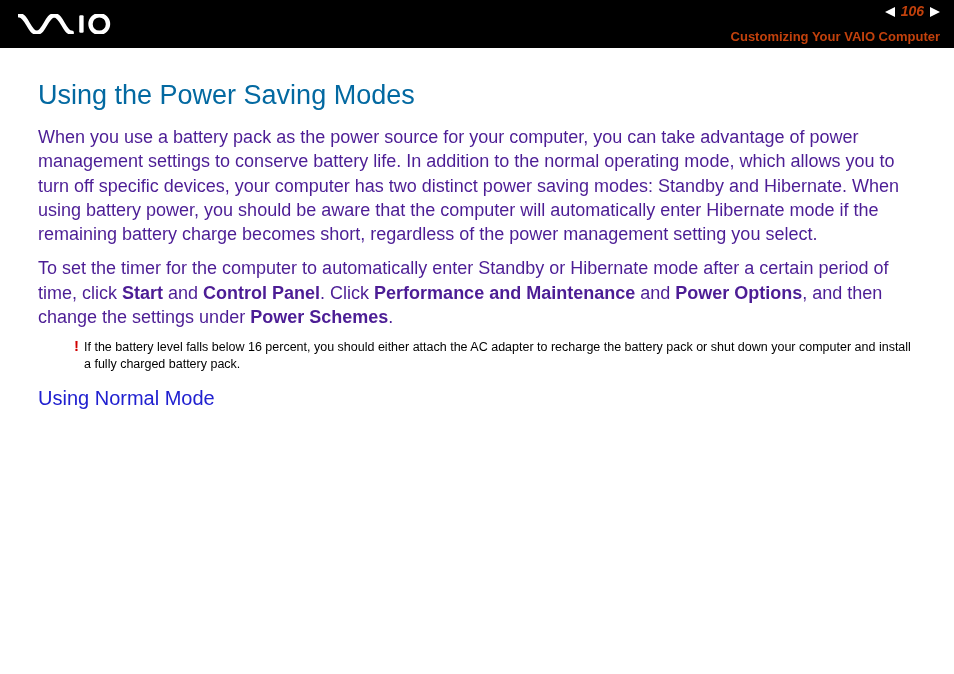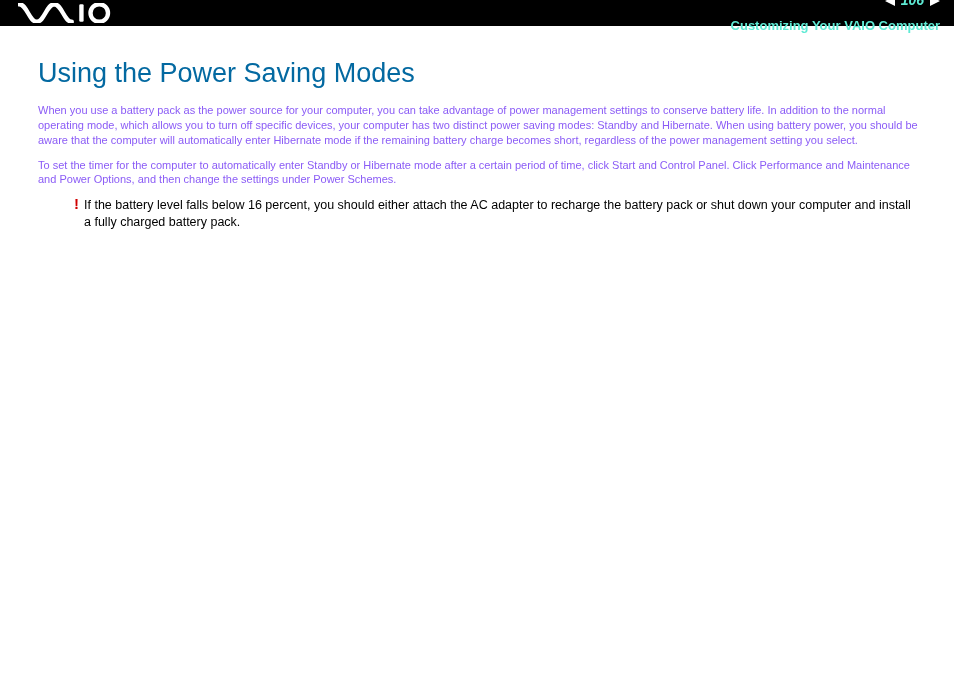--- a/index.html
+++ b/index.html
@@ -5,22 +5,22 @@
   * { margin: 0; padding: 0; box-sizing: border-box; }
   body {
     font-family: Arial, Helvetica, sans-serif;
     width: 954px;
     height: 674px;
     background: #fff;
     overflow: hidden;
   }
   .header {
     background: #000;
-    color: #5eead4;
-    height: 26px;
+    color: #c2410c;
+    height: 48px;
     display: flex;
     align-items: center;
     justify-content: space-between;
     padding: 0 14px 0 18px;
   }
   .logo {
     height: 22px;
     display: flex;
     align-items: center;
   }
@@ -54,26 +54,26 @@
   .content {
     padding: 32px 34px 0 38px;
   }
   h1 {
     font-weight: normal;
     font-size: 27px;
     color: #0369a1;
     margin-bottom: 14px;
   }
   p.body {
-    font-size: 11px;
+    font-size: 18px;
     line-height: 1.35;
-    color: #8b5cf6;
+    color: #4c1d95;
     margin-bottom: 10px;
   }
-  .bold { font-weight: normal; }
+  .bold { font-weight: bold; }
   .note {
     display: flex;
     margin: 10px 0 14px 36px;
   }
   .note-icon {
     color: #d00000;
     font-weight: bold;
     font-size: 15px;
     width: 10px;
     flex-shrink: 0;
@@ -122,14 +122,15 @@
 
   <p class="body">
     <span>To set the timer for the computer to automatically enter Standby or Hibernate mode after a certain period of time, click </span><span class="bold">Start</span><span> and </span><span class="bold">Control Panel</span><span>. Click </span><span class="bold">Performance and Maintenance</span><span> and </span><span class="bold">Power Options</span><span>, and then change the settings under </span><span class="bold">Power Schemes</span><span>.</span>
   </p>
 
   <div class="note">
     <div class="note-icon">!</div>
     <div class="note-text">If the battery level falls below 16 percent, you should either attach the AC adapter to recharge the battery pack or shut down your computer and install a fully charged battery pack.</div>
   </div>
 
+  <h2>Using Normal Mode</h2>
 
 </div>
 
 </body></html>

